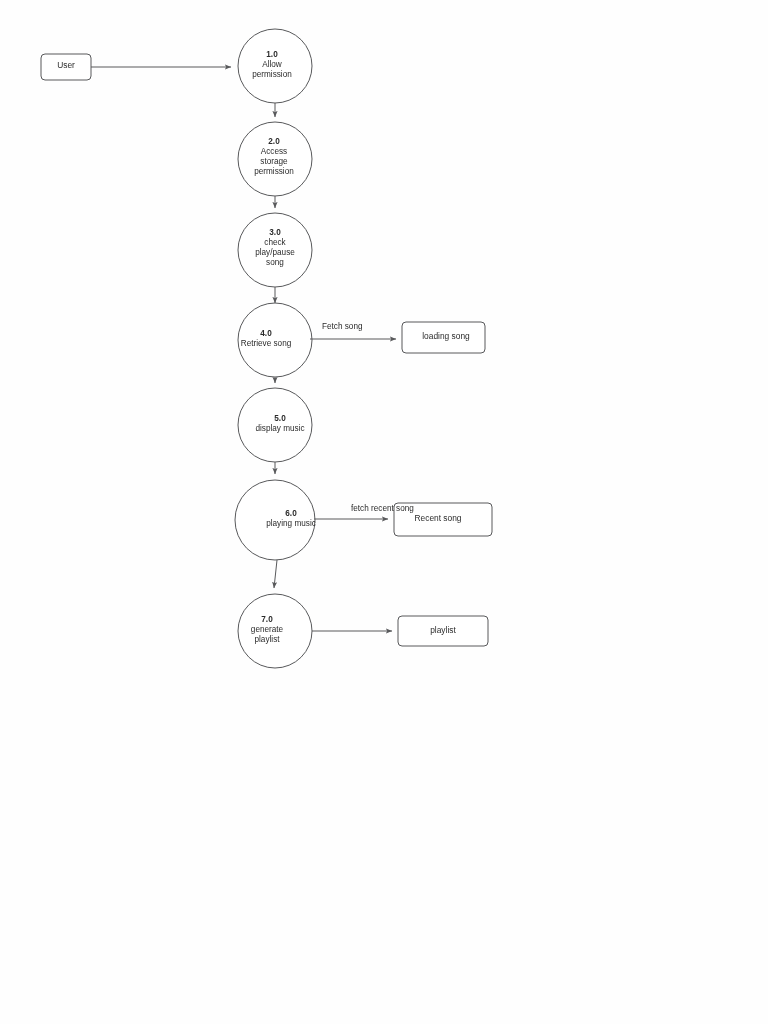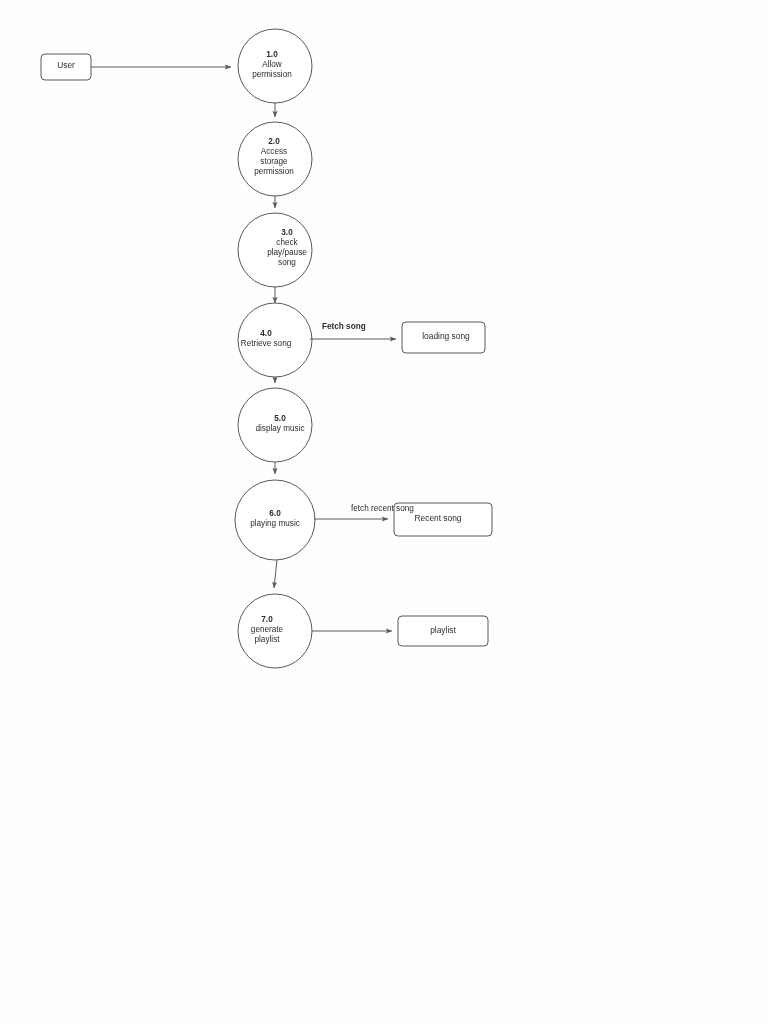--- a/index.html
+++ b/index.html
@@ -120,45 +120,45 @@
     <span>permission</span>
   </div>
 
   <div class="node-label proc-label" style="left:238px; top:137px; width:72px;">
     <span class="pid">2.0</span>
     <span>Access</span><br>
     <span>storage</span><br>
     <span>permission</span>
   </div>
 
-  <div class="node-label proc-label" style="left:238px; top:228px; width:74px;padding-left:12px;">
+  <div class="node-label proc-label" style="left:238px; top:228px; width:74px;">
     <span class="pid">3.0</span>
     <span>check</span><br>
     <span>play/pause</span><br>
     <span>song</span>
   </div>
 
   <div class="node-label proc-label" style="left:238px; top:329px; width:56px;">
     <span class="pid">4.0</span>
     <span>Retrieve song</span>
   </div>
 
   <div class="node-label proc-label" style="left:238px; top:414px; width:84px;">
     <span class="pid">5.0</span>
     <span>display music</span>
   </div>
 
-  <div class="node-label proc-label" style="left:235px; top:509px; width:80px;">
+  <div class="node-label proc-label" style="left:235px; top:509px; width:80px;padding-left:16px;">
     <span class="pid">6.0</span>
     <span>playing music</span>
   </div>
 
   <div class="node-label proc-label" style="left:238px; top:615px; width:58px;">
     <span class="pid">7.0</span>
     <span>generate</span><br>
     <span>playlist</span>
   </div>
 
-  <div class="flow-label" style="left:322px; top:322px;font-weight:bold;">Fetch song</div>
+  <div class="flow-label" style="left:322px; top:322px;">Fetch song</div>
 
   <div class="flow-label" style="left:317px; top:504px;margin-left:34px;">fetch recent song</div>
 
 </div>
 
 </body></html>

